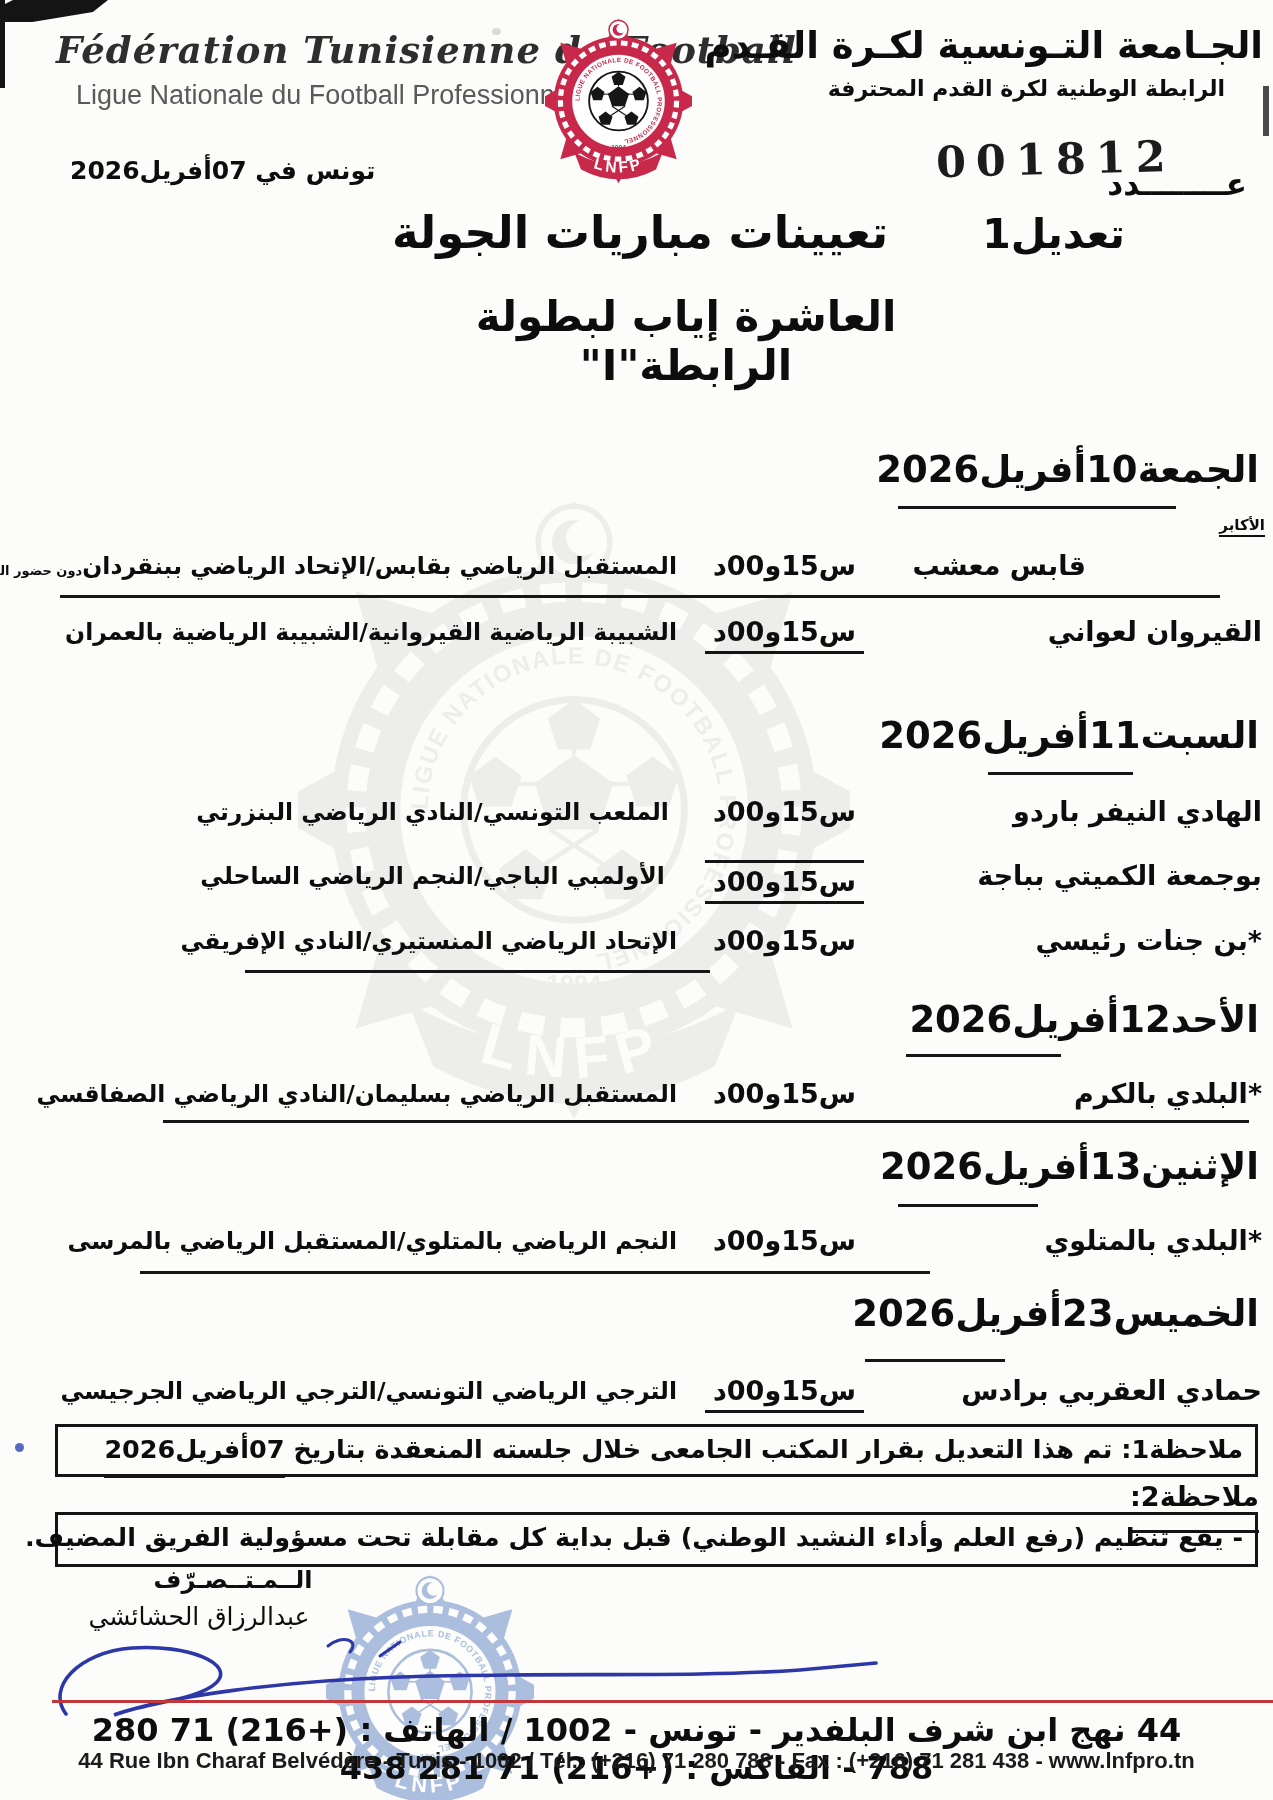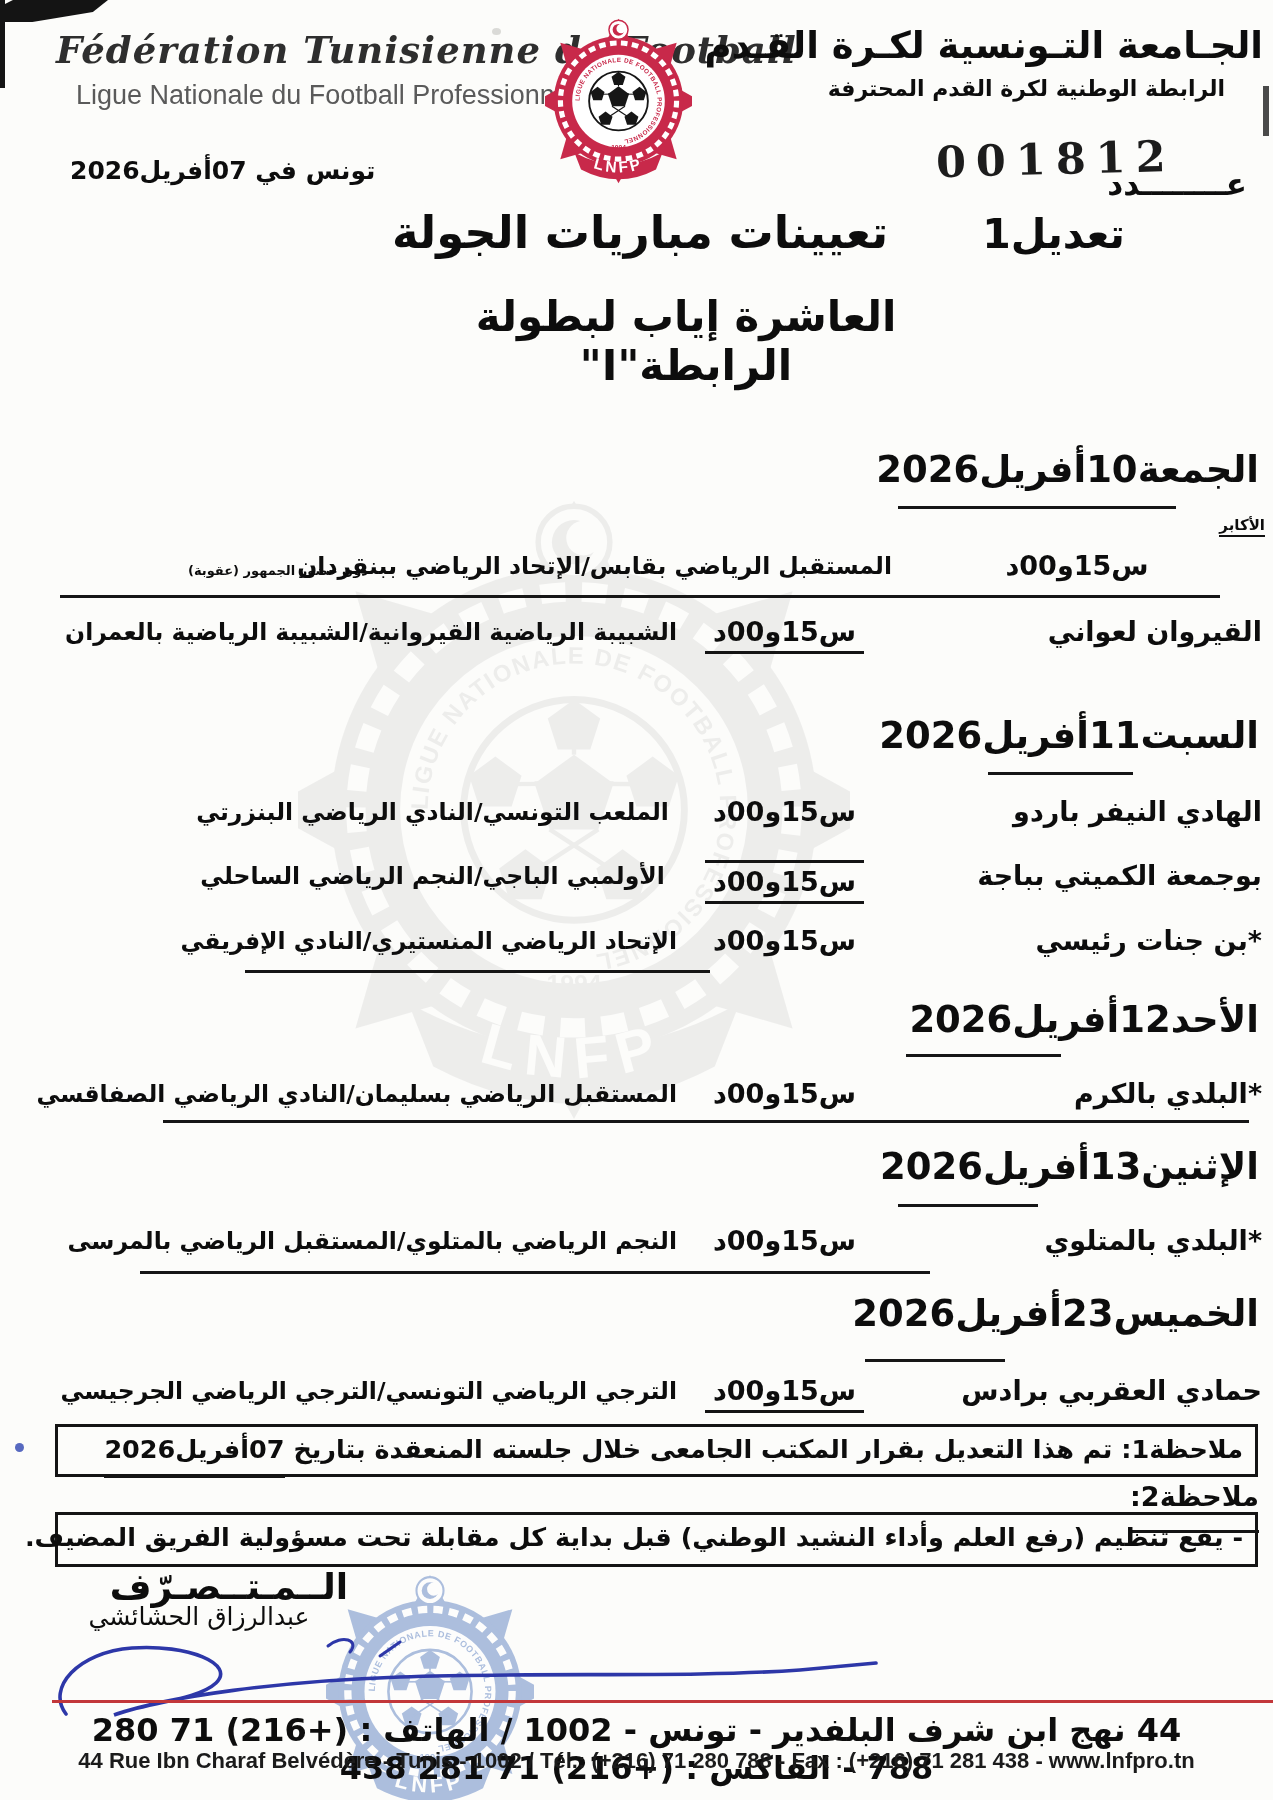--- a/index.html
+++ b/index.html
@@ -43,21 +43,21 @@
   .note-box{position:absolute;left:55px;width:1203px;border:3px solid #141414;box-sizing:border-box;
             direction:rtl;font-weight:bold;font-size:25.5px;padding:7px 12px;white-space:nowrap;}
   .note2-label{right:14px;top:1481px;font-size:27px;font-weight:bold;direction:rtl;
                border-bottom:3px solid #141414;padding-bottom:18px;}
   .u{border-bottom:3px solid #141414;padding-bottom:11px;}
   .bdot{left:15px;top:1443px;width:9px;height:9px;border-radius:50%;background:#3a4fb5;opacity:.85;}
   
   .watermark-gray{left:298px;top:498px;width:552px;opacity:.13;}
   .stamp-blue{left:326px;top:1574px;width:208px;opacity:.55;}
   
-  .sig-title{left:118px;top:1566px;width:230px;text-align:center;font-size:36px;font-weight:bold;direction:rtl;}
+  .sig-title{left:118px;top:1566px;width:230px;text-align:center;font-size:24px;font-weight:bold;direction:rtl;}
   .sig-name{left:64px;top:1602px;width:270px;text-align:center;font-size:25px;font-weight:normal;direction:rtl;}
   .sig-svg{left:28px;top:1626px;width:890px;height:100px;}
   .red-line{left:52px;top:1700px;width:1221px;height:3px;background:#c2373a;}
   
   .footer-ar{left:60px;right:60px;top:1711px;text-align:center;font-size:32px;font-weight:bold;direction:rtl;}
   .footer-fr{left:60px;right:60px;top:1748px;text-align:center;font-size:22px;font-weight:bold;
              font-family:"Liberation Sans",sans-serif;color:#1b1b1b;}
 </style>
 </head>
 <body>
@@ -149,20 +149,21 @@
 
   <div class="abs amendment">تعديل1</div>
   <div class="abs title1">تعيينات مباريات الجولة</div>
   <div class="abs title2">العاشرة إياب لبطولة الرابطة"I"</div>
 
   <div class="sec-date" style="top:448px">الجمعة10أفريل2026</div>
   <div class="hline" style="top:506px;left:898px;width:278px"></div>
   <div class="abs category">الأكابر</div>
 
   <div class="match-row" style="top:550px">
+    <span class="venue" style="padding-right:176px">قابس معشب</span>
     <span class="time">س15و00د</span>
     <span class="fixture">المستقبل الرياضي بقابس/الإتحاد الرياضي ببنقردان</span>
     <span class="mnote">دون حضور الجمهور (عقوبة)</span>
   </div>
   <div class="hline" style="top:595px;left:60px;width:1160px"></div>
 
   <div class="match-row" style="top:616px">
     <span class="venue">القيروان لعواني</span>
     <span class="time u-time">س15و00د</span>
     <span class="fixture">الشبيبة الرياضية القيروانية/الشبيبة الرياضية بالعمران</span>

